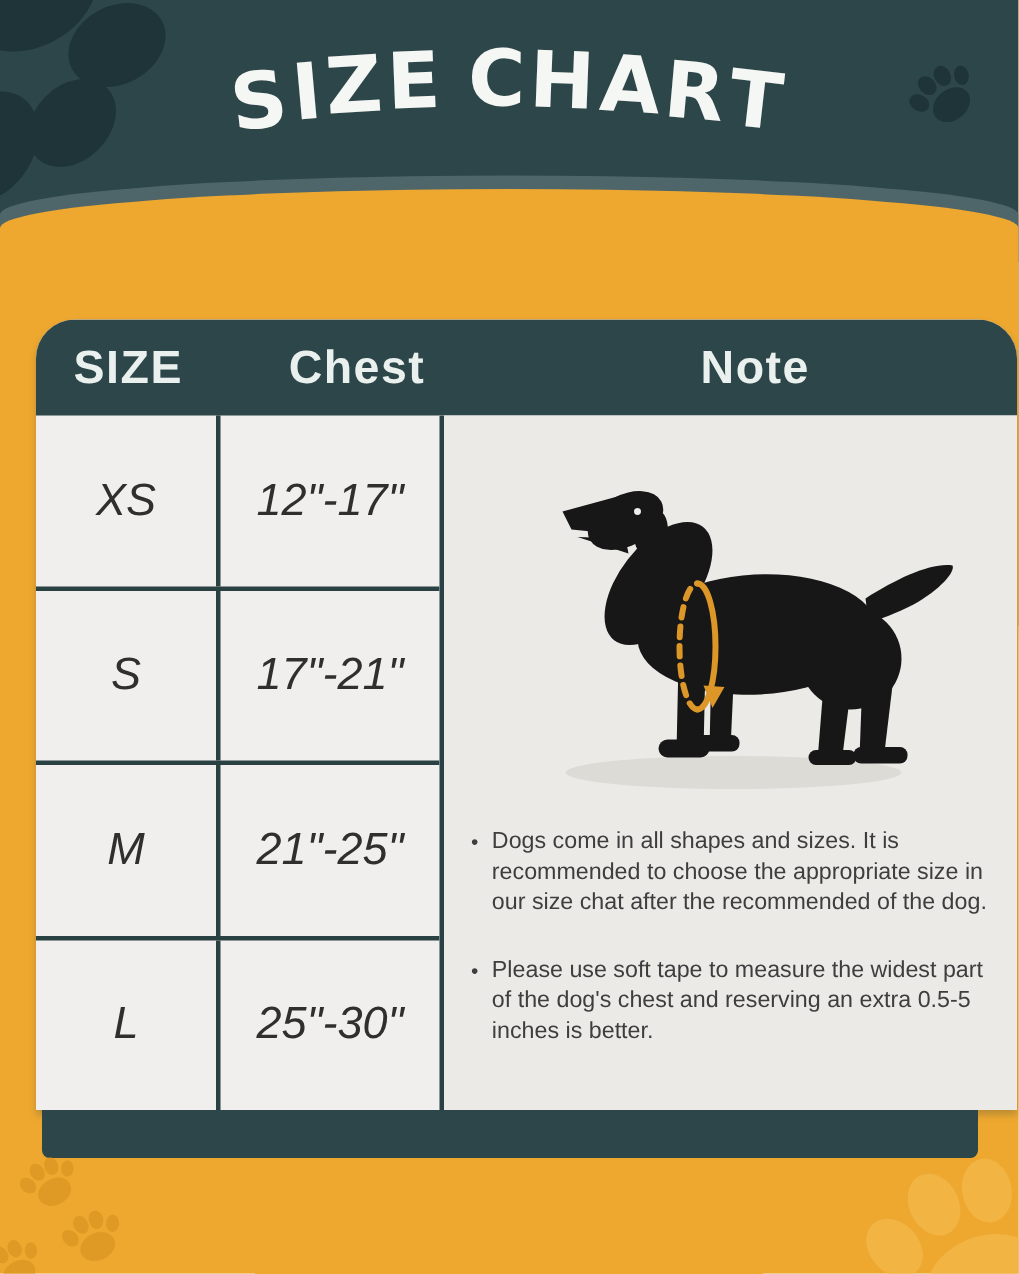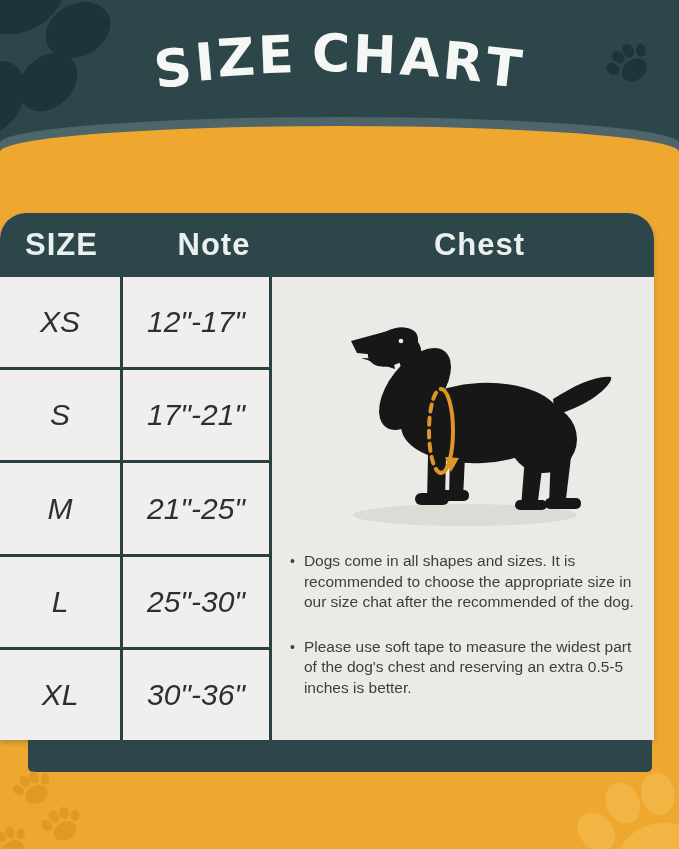--- a/index.html
+++ b/index.html
@@ -26,21 +26,21 @@
       line-height:62px;white-space:pre;}
   .page-title span{display:inline-block;}
 
   
   .paw{position:absolute;}
   .paw-fill-dark *{fill:var(--teal-dark);}
   .paw-fill-odark *{fill:var(--paw-orange-dark);}
   .paw-fill-olight *{fill:var(--paw-orange-light);}
 
   
-  .size-table{position:absolute;left:0;top:213px;width:654px;height:527px;
+  .size-table{position:absolute;left:24px;top:213px;width:654px;height:527px;
       background:var(--panel);border-radius:26px 26px 0 0;overflow:hidden;
       box-shadow:0 3px 5px rgba(40,60,60,.25);}
   .t-header{height:64px;background:var(--teal);display:grid;
       grid-template-columns:123px 182px 1fr;align-items:center;}
   .th{text-align:center;color:var(--header-text);font-weight:700;font-size:31px;letter-spacing:1px;}
   .t-main{display:flex;height:463px;}
   .t-rows{width:269px;display:flex;flex-direction:column;font-style:italic;}
   .t-row{flex:1;display:flex;border-bottom:3px solid var(--teal-border);}
   .t-row:last-child{border-bottom:none;}
   .td{display:flex;align-items:center;justify-content:center;color:var(--text-dark);}
@@ -91,44 +91,40 @@
   </svg>
 
   <div class="dome-light"></div>
   <div class="dome"></div>
 
   <h1 class="page-title"><span style="transform: translateY(15px) rotate(-6.5deg);">S</span><span style="transform: translateY(9.1px) rotate(-5.1deg);">I</span><span style="transform: translateY(4.6px) rotate(-3.6deg);">Z</span><span style="transform: translateY(1.7px) rotate(-2.2deg);">E</span><span style="width: 16px; transform: translateY(0.2px) rotate(-0.7deg);"> </span><span style="transform: translateY(0.2px) rotate(0.7deg);">C</span><span style="transform: translateY(1.7px) rotate(2.2deg);">H</span><span style="transform: translateY(4.6px) rotate(3.6deg);">A</span><span style="transform: translateY(9.1px) rotate(5.1deg);">R</span><span style="transform: translateY(15px) rotate(6.5deg);">T</span></h1>
 
   <div class="size-table">
     <div class="t-header">
       <div class="th">SIZE</div>
+      <div class="th">Chest</div>
       <div class="th">Note</div>
-      <div class="th">Chest</div>
     </div>
     <div class="t-main">
       <div class="t-rows">
         <div class="t-row">
           <div class="td td-size">XS</div>
           <div class="td td-chest">12"-17"</div>
         </div>
         <div class="t-row">
           <div class="td td-size">S</div>
           <div class="td td-chest">17"-21"</div>
         </div>
         <div class="t-row">
           <div class="td td-size">M</div>
           <div class="td td-chest">21"-25"</div>
         </div>
         <div class="t-row">
           <div class="td td-size">L</div>
           <div class="td td-chest">25"-30"</div>
-        </div>
-        <div class="t-row">
-          <div class="td td-size">XL</div>
-          <div class="td td-chest">30"-36"</div>
         </div>
       </div>
 
       <div class="t-note">
         <div class="dog-figure">
           <svg class="dog-svg" width="300" height="218" viewBox="0 0 300 218">
             <ellipse cx="152" cy="204" rx="112" ry="11" fill="var(--dog-shadow)"></ellipse>
             <g class="dog-fill">
               <ellipse cx="168" cy="112" rx="80" ry="40" transform="rotate(-3 168 112)"></ellipse>
               <ellipse cx="102" cy="78" rx="48" ry="26" transform="rotate(-52 102 78)"></ellipse>

